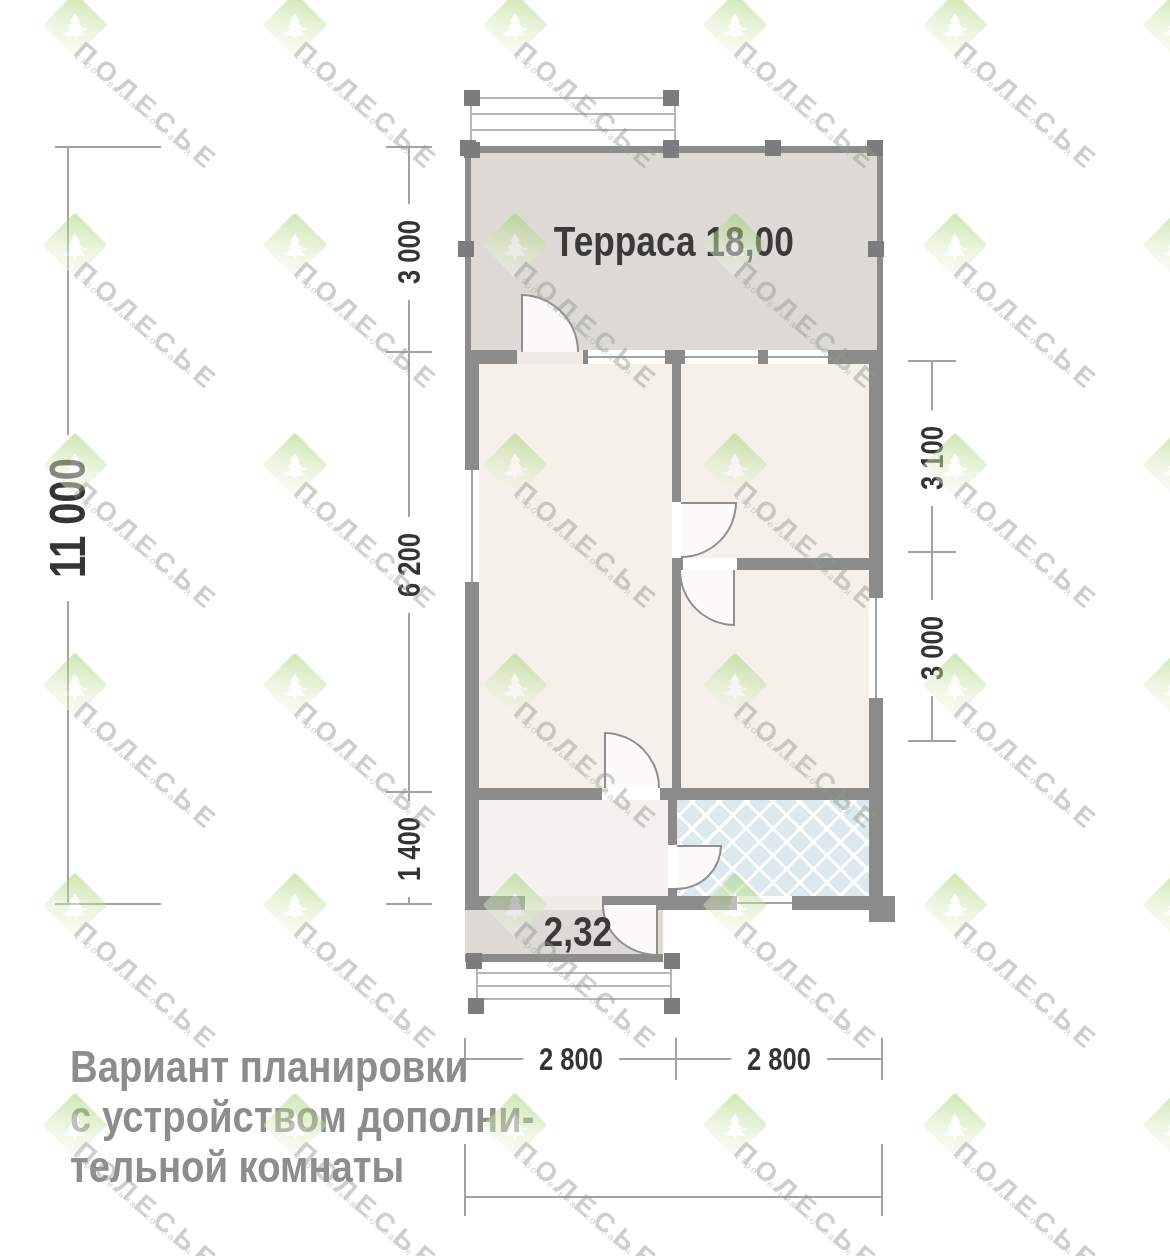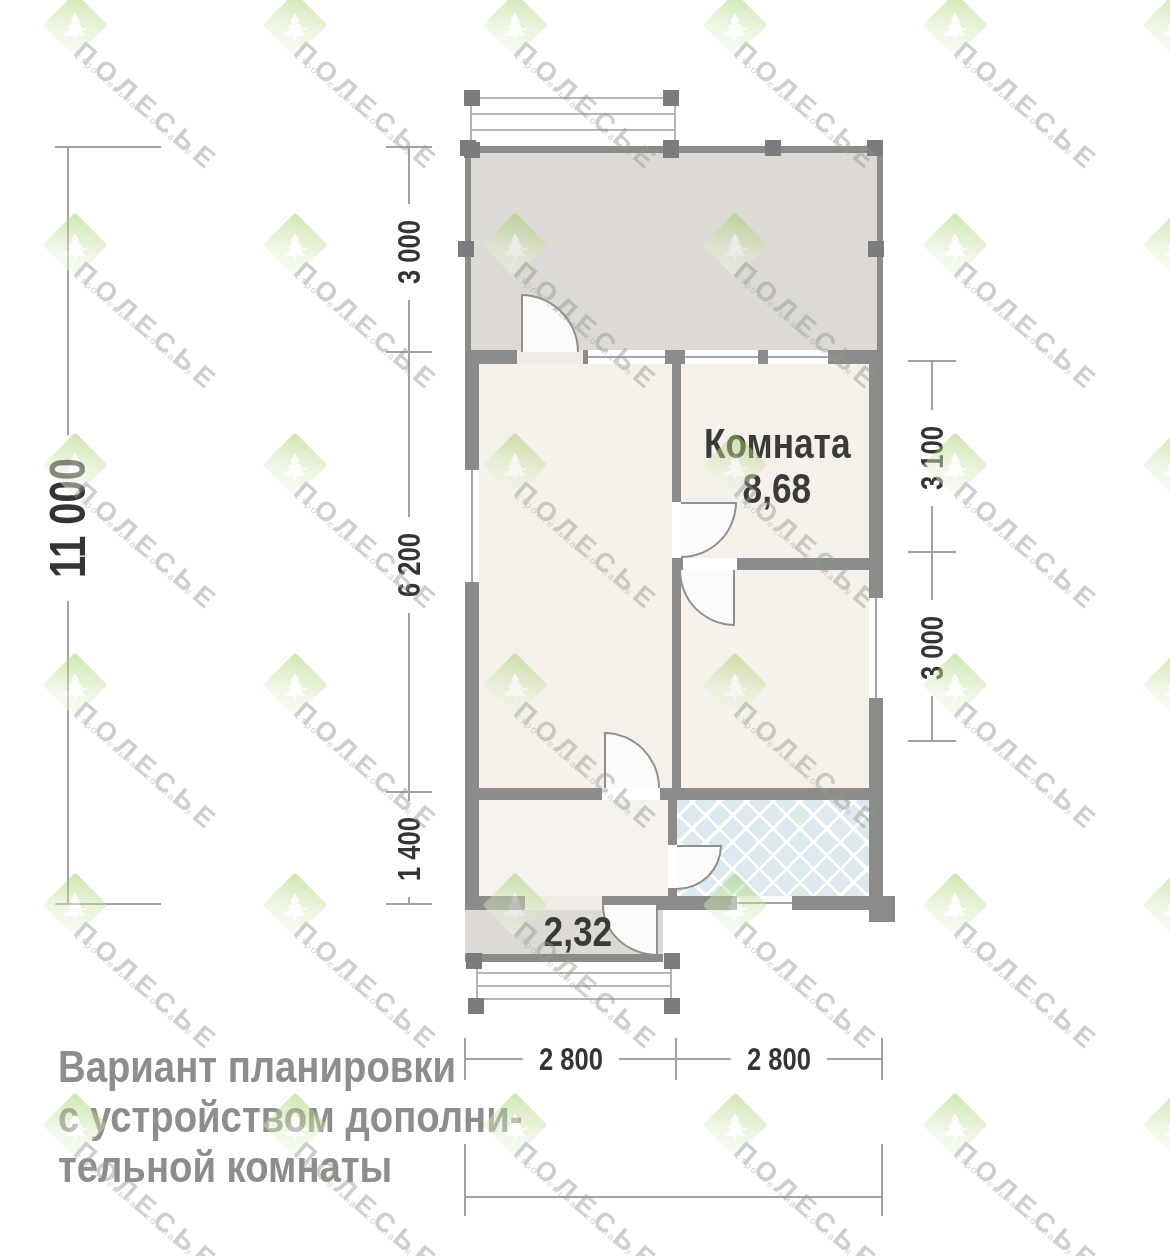--- a/index.html
+++ b/index.html
@@ -169,29 +169,28 @@
   <div class="stepline" style="left:478px;top:972px;width:192px;height:2px;"></div>
   <div class="stepline" style="left:478px;top:985px;width:192px;height:2px;"></div>
   <div class="stepline" style="left:478px;top:998px;width:192px;height:2px;"></div>
   <div class="stepline" style="left:476px;top:963px;width:2px;height:49px;"></div>
   <div class="stepline" style="left:670px;top:963px;width:2px;height:49px;"></div>
   <div class="post" style="left:466px;top:953px;"></div>
   <div class="post" style="left:664px;top:953px;"></div>
   <div class="post" style="left:468px;top:998px;"></div>
   <div class="post" style="left:664px;top:998px;"></div>
 
-  <div class="rlabel" style="left:662px;top:422px;width:230px;">
-    <span class="cond">Комната</span><br>
-    <span class="cond">8,68</span>
+  <div class="rlabel" style="left:474px;top:220px;width:400px;">
+    <span class="cond"><span>Терраса</span>&nbsp;<span>18,00</span></span>
   </div>
   <div class="rlabel" style="left:500px;top:910px;width:155px;">
     <span class="cond">2,32</span>
   </div>
 
-  <div class="caption" style="left:58px;top:1042px;width:460px;">
+  <div class="caption" style="left:70px;top:1042px;width:460px;">
     <span class="cond">Вариант планировки</span><br>
     <span class="cond">с устройством дополни-</span><br>
     <span class="cond">тельной комнаты</span>
   </div>
 
   <div class="abs" style="left:0;top:0;width:100%;height:100%;z-index:5;pointer-events:none;">
       <div class="wm" style="left: 52px; top: 2px;">
         <div class="d"></div>
         <div style="position: absolute; left: 0px; top: 0px; width: 46px; height: 46px;">
           <svg viewBox="0 0 24 24">

